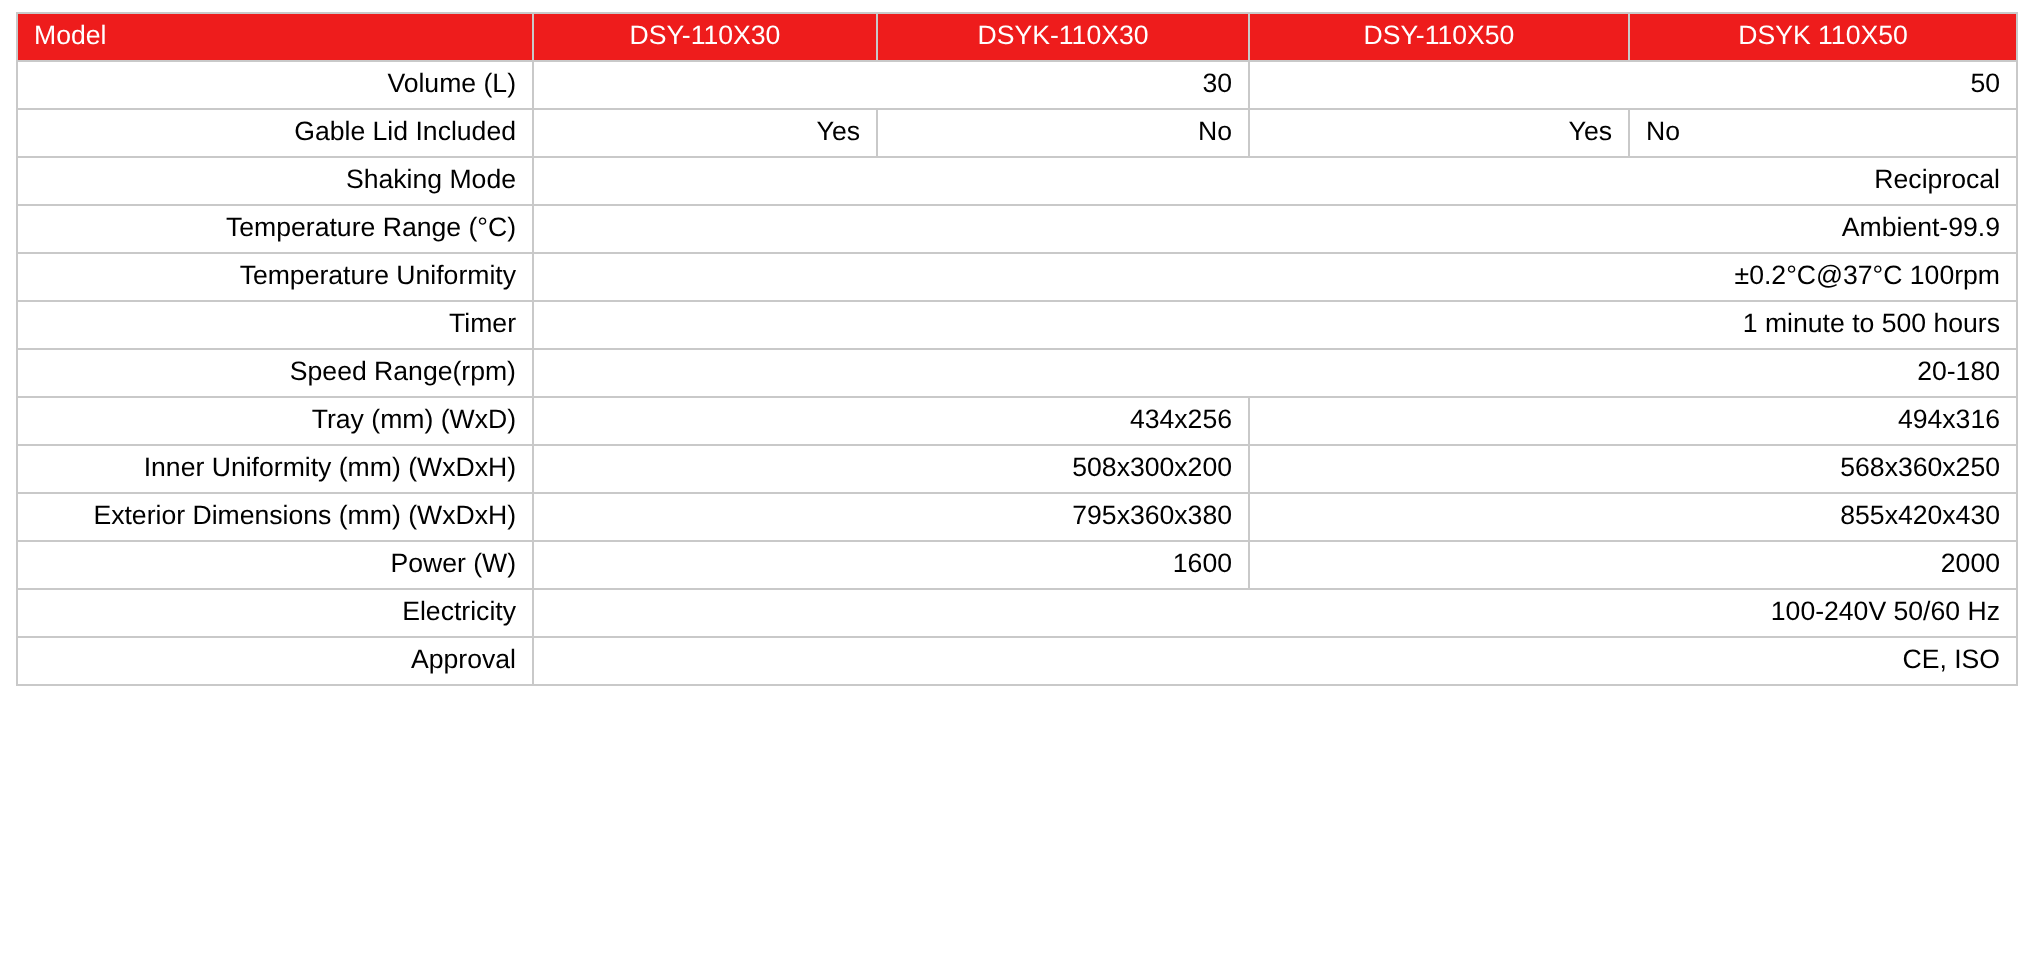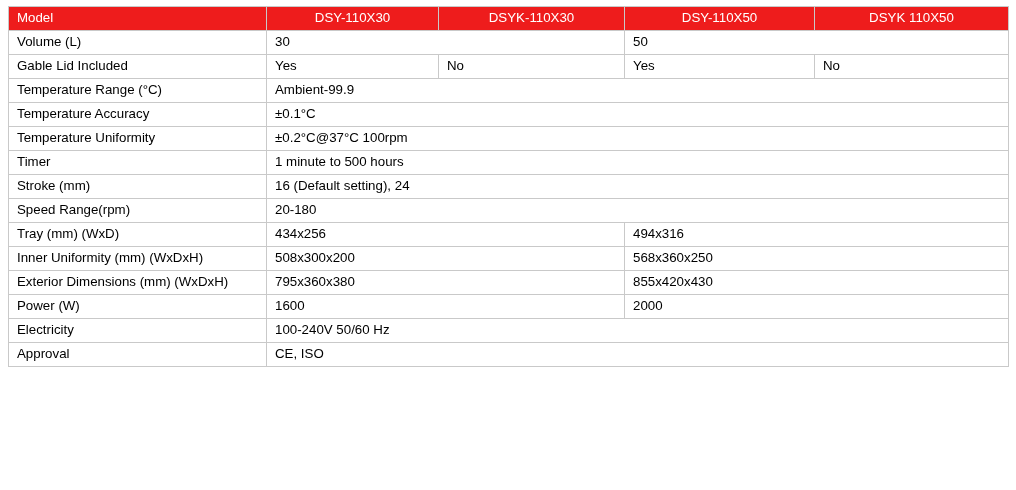--- a/index.html
+++ b/index.html
@@ -36,24 +36,24 @@
     background: #ee1c1c;
     color: #ffffff;
     font-weight: bold;
     border: 1px solid #ee1c1c;
     height: 25px;
   }
   thead th.model-head {
     text-align: left;
   }
   td.label {
-    text-align: left;
+    text-align: right;
   }
   td.val {
-    text-align: left;
+    text-align: right;
   }
   td.val-left {
     text-align: left;
   }
   td.tall {
     height: 44px;
   }
   col.c0 { width: 258px; }
   col.c1 { width: 172px; }
   col.c2 { width: 186px; }
@@ -88,38 +88,34 @@
           <td class="val" colspan="2">50</td>
         </tr>
         <tr>
           <td class="label">Gable Lid Included</td>
           <td class="val">Yes</td>
           <td class="val">No</td>
           <td class="val">Yes</td>
           <td class="val-left">No</td>
         </tr>
         <tr>
+          <td class="label">Shaking Mode</td>
+          <td class="val" colspan="4">Reciprocal</td>
+        </tr>
+        <tr>
           <td class="label">Temperature Range (°C)</td>
           <td class="val" colspan="4">Ambient-99.9</td>
-        </tr>
-        <tr>
-          <td class="label">Temperature Accuracy</td>
-          <td class="val" colspan="4">±0.1°C</td>
         </tr>
         <tr>
           <td class="label">Temperature Uniformity</td>
           <td class="val" colspan="4">±0.2°C@37°C 100rpm</td>
         </tr>
         <tr>
           <td class="label">Timer</td>
           <td class="val" colspan="4">1 minute to 500 hours</td>
-        </tr>
-        <tr>
-          <td class="label">Stroke (mm)</td>
-          <td class="val" colspan="4">16 (Default setting), 24</td>
         </tr>
         <tr>
           <td class="label">Speed Range(rpm)</td>
           <td class="val" colspan="4">20-180</td>
         </tr>
         <tr>
           <td class="label">Tray (mm) (WxD)</td>
           <td class="val" colspan="2">434x256</td>
           <td class="val" colspan="2">494x316</td>
         </tr>

